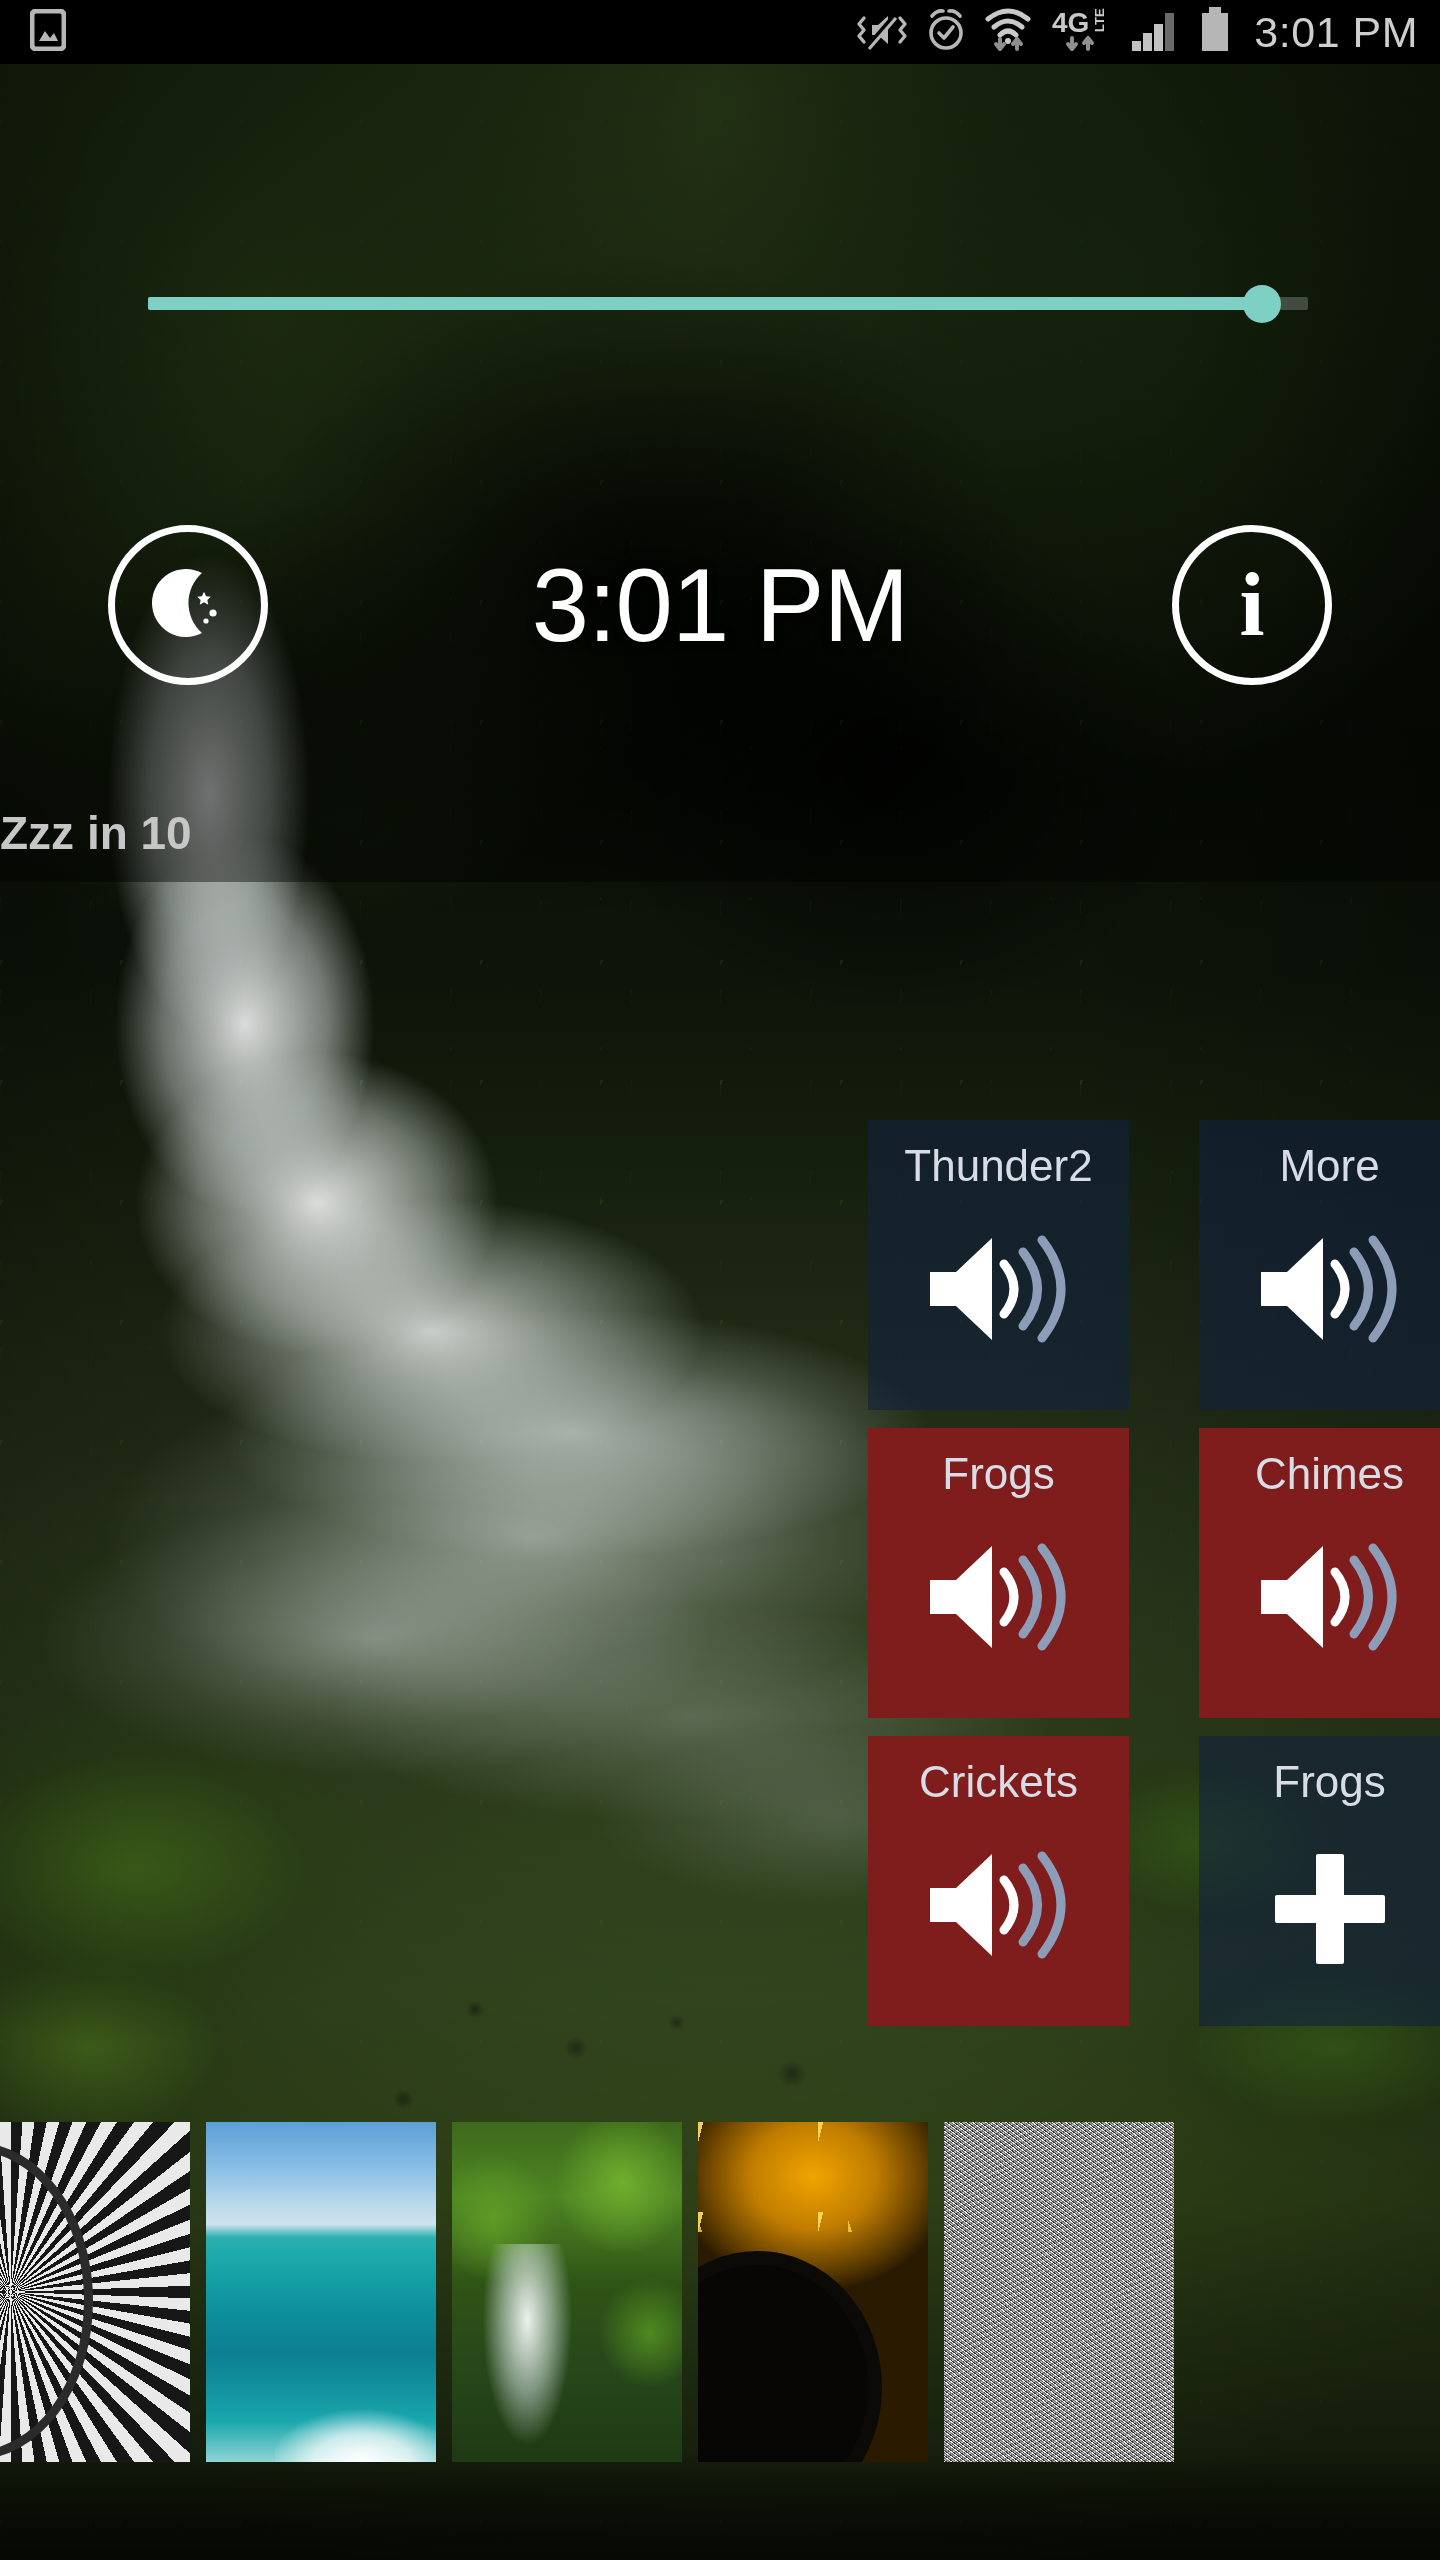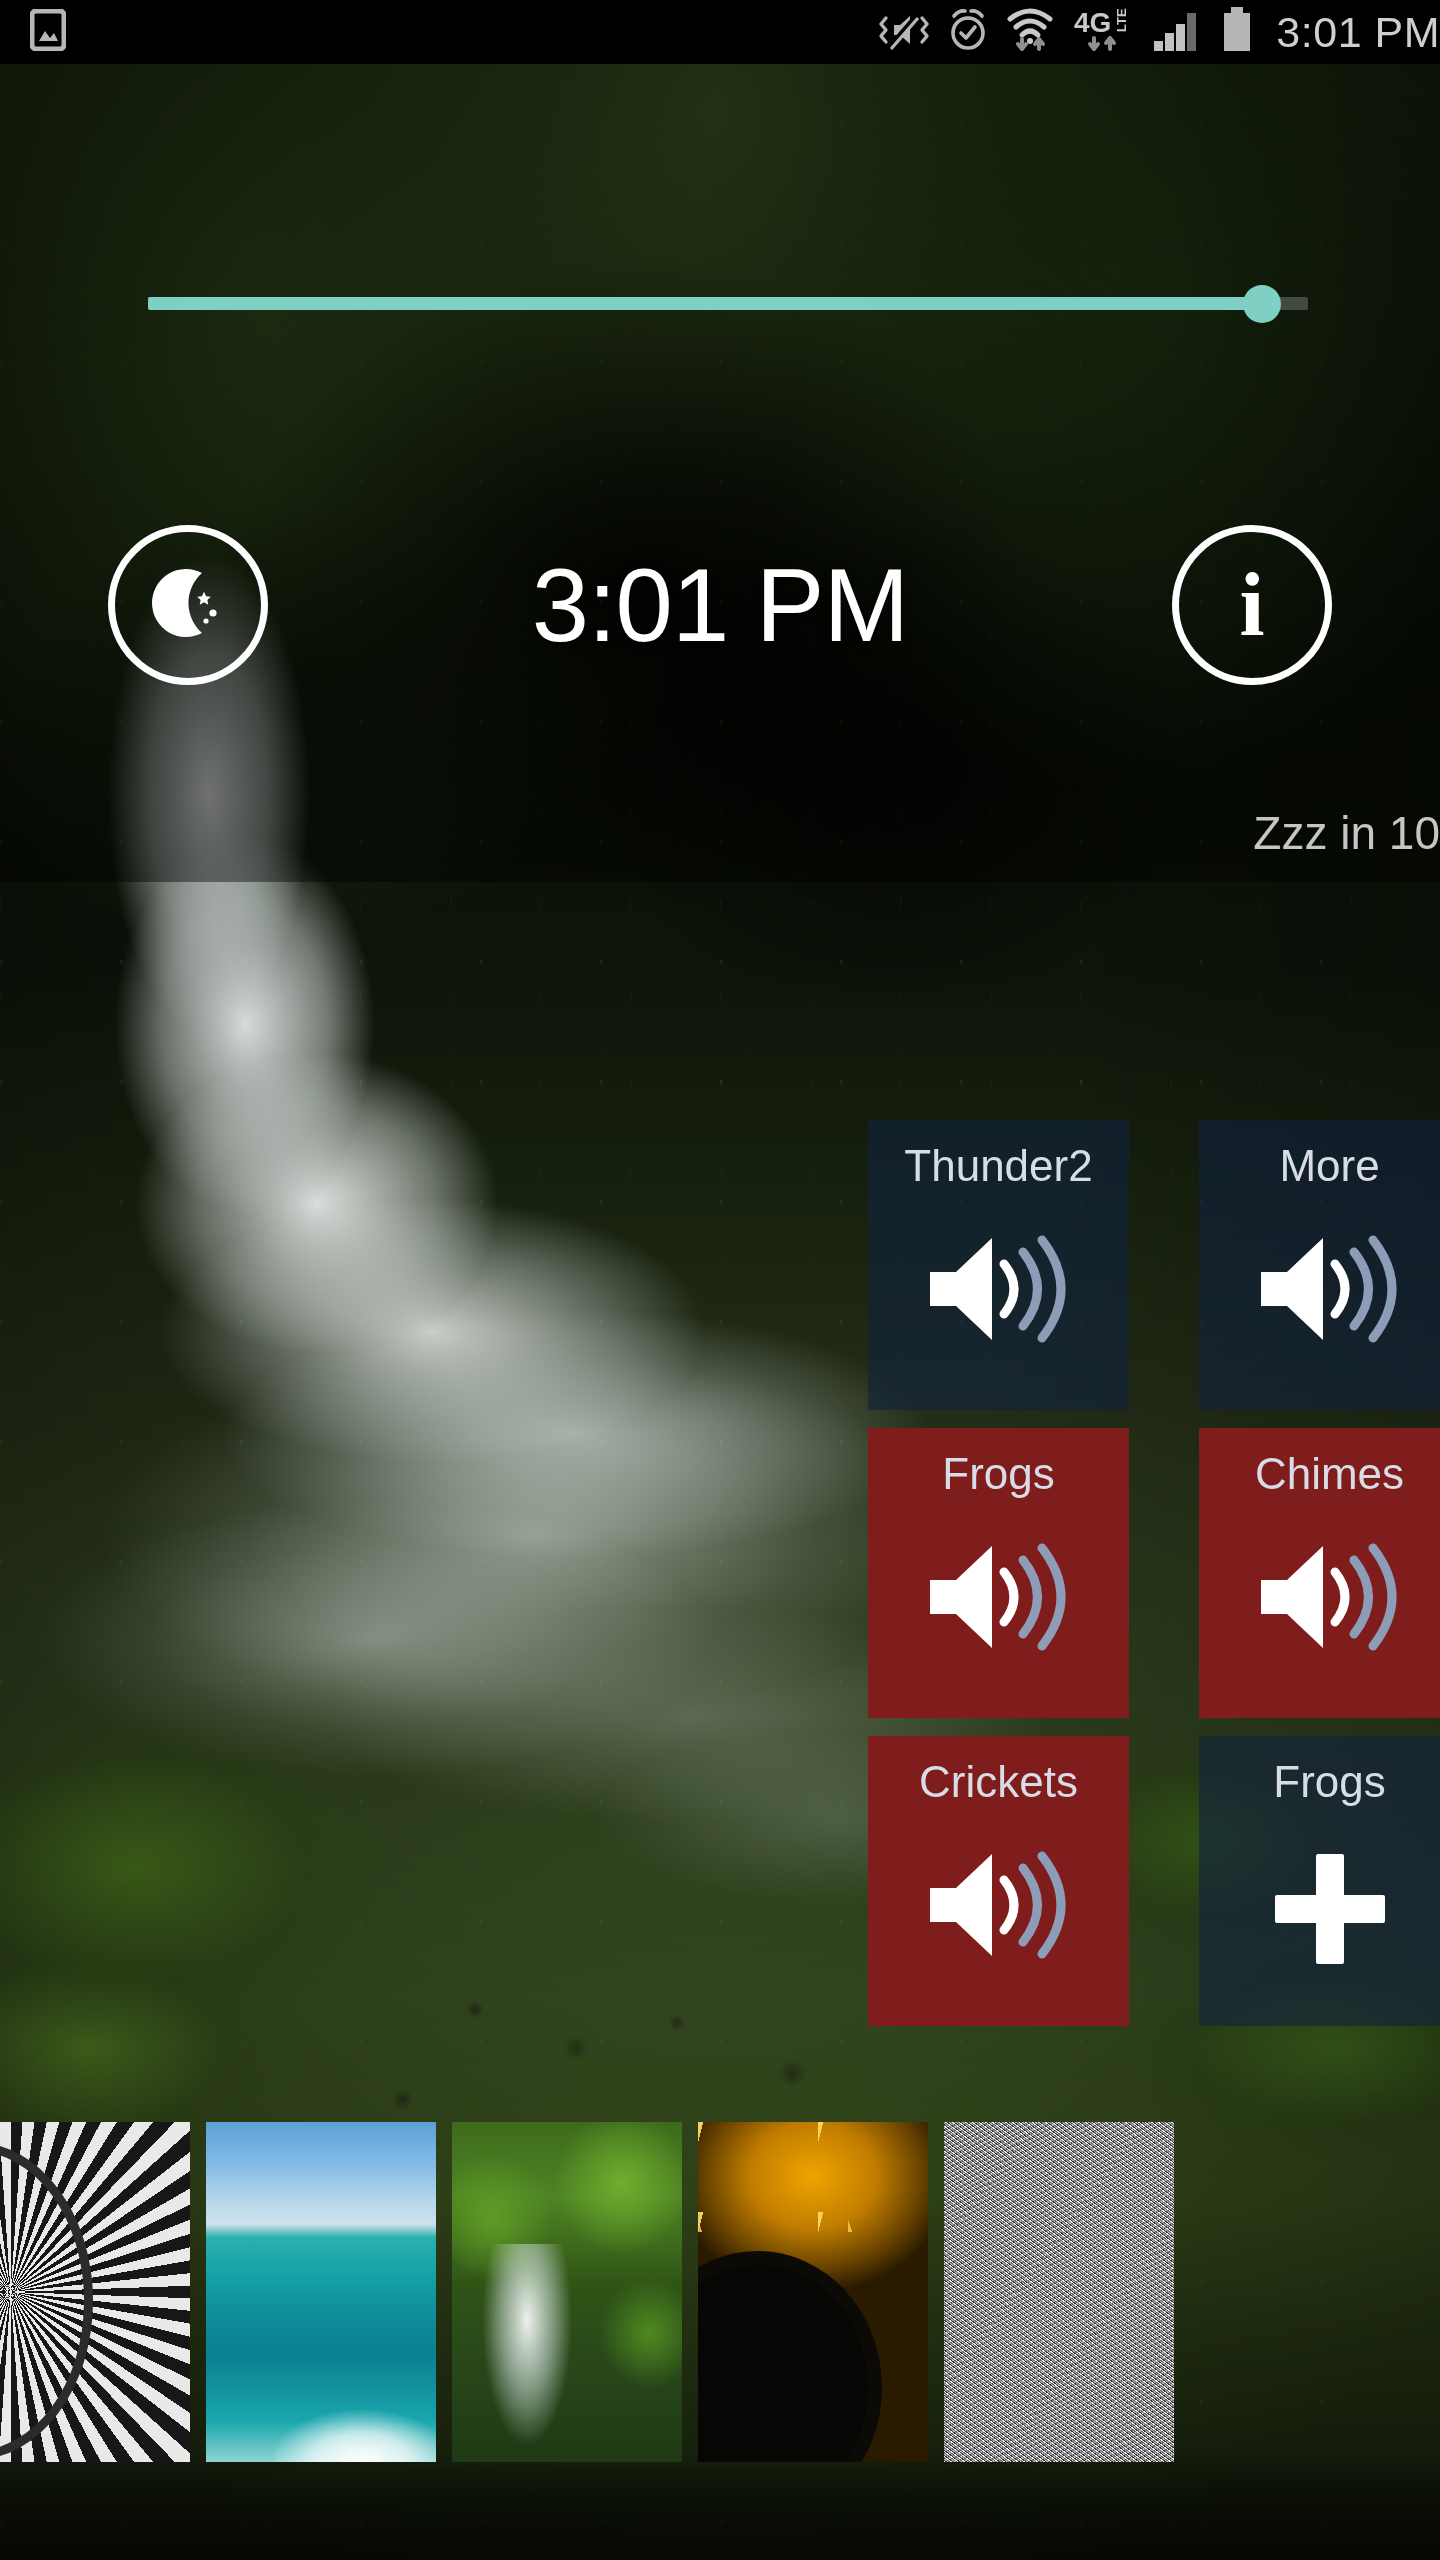--- a/index.html
+++ b/index.html
@@ -77,21 +77,21 @@
   .bg-vignette {
     background:radial-gradient(ellipse 80% 62% at 50% 42%, rgba(0,0,0,0) 30%, rgba(0,0,0,.48) 100%);
   }
 
   
   .status-bar {
     position:absolute; left:0; top:0; width:1440px; height:64px;
     background:#000; display:flex; align-items:center; z-index:40;
   }
   .sb-left { display:flex; align-items:center; padding-left:30px; gap:14px; }
-  .sb-right { margin-left:auto; display:flex; align-items:center; gap:16px; }
+  .sb-right { margin-left:auto; display:flex; align-items:center; gap:16px; padding-right:22px; }
   .sb-ico { display:block; }
   .sb-time {
     color:#cfcfcf; font-size:43px; letter-spacing:.5px; line-height:1;
     font-family:"Liberation Sans", sans-serif; margin-left:6px;
   }
 
   
   .top-panel {
     position:absolute; left:0; top:64px; width:1440px; height:818px;
     background:rgba(0,0,0,.42); z-index:10;
@@ -118,22 +118,22 @@
   .circle-btn {
     width:160px; height:160px; border-radius:50%;
     border:7px solid #ffffff; display:flex; align-items:center; justify-content:center;
     flex:0 0 auto;
   }
   .clock-time {
     color:#ffffff; font-size:103px; font-weight:400; letter-spacing:-1px; line-height:1;
     text-shadow:0 2px 10px rgba(0,0,0,.7);
   }
   .zzz-text {
-    position:absolute; left:0; top:810px; width:1440px; text-align:right; z-index:20;
-    color:#c6c6c6; font-size:46px; line-height:1;
+    position:absolute; left:0; top:810px; width:1440px; text-align:left; z-index:20;
+    color:#c6c6c6; font-size:46px; line-height:1;font-weight:bold;
   }
 
   
   .tiles { position:absolute; left:820px; top:1120px; width:640px; z-index:20; }
   .tile-row { display:flex; gap:22px; margin-bottom:18px; }
   .tile {
     width:305px; height:290px; position:relative;
     display:flex; flex-direction:column; align-items:center;margin-left:48px;
   }
   .tile.active   { background:#7f1d1d; }

